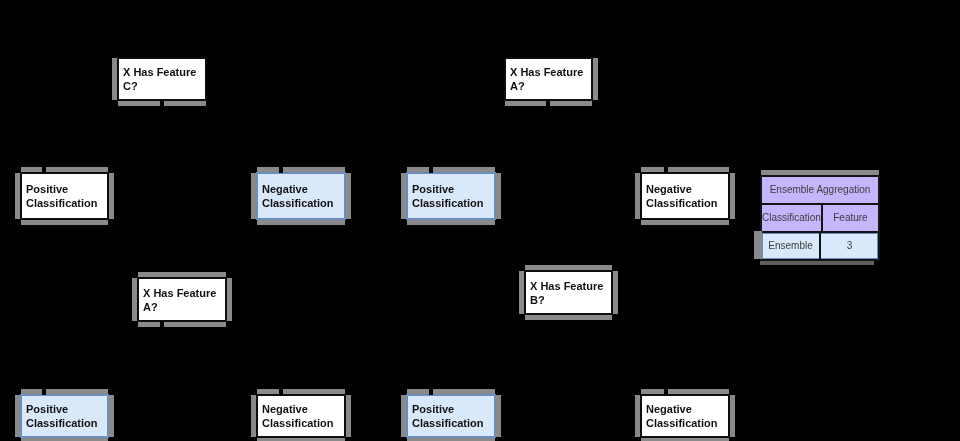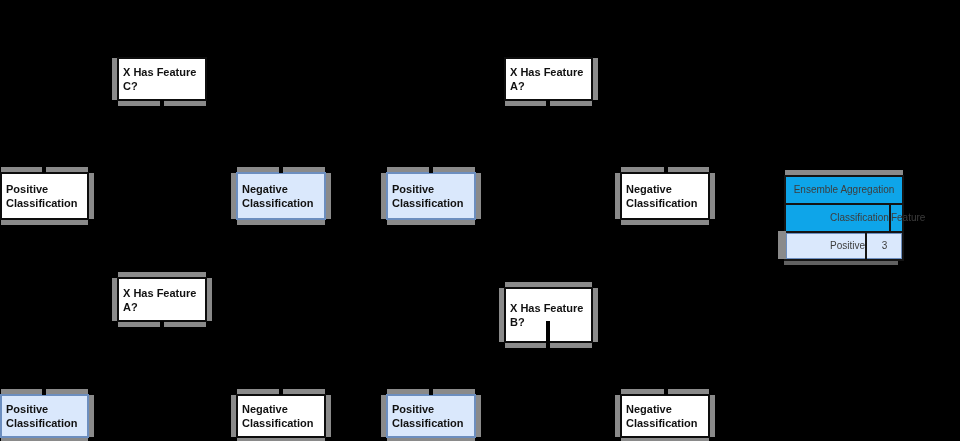--- a/index.html
+++ b/index.html
@@ -17,33 +17,33 @@
   }
   .node{
     position:absolute;display:flex;align-items:center;justify-content:center;
     text-align:left;background:var(--node-fill);
     border:2px solid var(--node-border);box-sizing:border-box;
     font-size:11px;font-weight:bold;color:var(--txt);line-height:14px;
     padding:2px 4px;
   }
   .node.hl{background:var(--hl-fill);border-color:var(--hl-border);}
   
-  .sh-all{box-shadow:0 -6px 0 -1px var(--sh),0 6px 0 -1px var(--sh),-6px 0 0 -1px var(--sh),6px 0 0 -1px var(--sh);}
+  .sh-all{box-shadow:0 -6px 0 -1px var(--sh),0 6px 0 -1px var(--sh),-6px 0 0 -1px var(--sh),6px 0 0 -1px var(--sh);margin-left:20px;}
   .sh-bl{box-shadow:0 6px 0 -1px var(--sh),-6px 0 0 -1px var(--sh);}
   .sh-br{box-shadow:0 6px 0 -1px var(--sh),6px 0 0 -1px var(--sh);}
   svg.wires{position:absolute;left:0;top:0;pointer-events:none;}
 
   
   .agg{
-    position:absolute;left:784px;top:175px;width:120px;background:#0ea5e9;
+    position:absolute;left:760px;top:175px;width:120px;background:#c4b5fd;
     border:2px solid #141414;box-sizing:border-box;color:#3d3d3d;
     font-size:10px;box-shadow:0 -6px 0 -1px var(--sh),-3px 7px 0 -3px #616161;
   }
   .agg .t-title{height:26px;line-height:26px;text-align:center;border-bottom:2px solid #141414;}
-  .agg .t-row{display:flex;height:26px;line-height:26px;padding-left:44px;}
+  .agg .t-row{display:flex;height:26px;line-height:26px;}
   .agg .t-row + .t-row{border-top:2px solid #141414;}
   .agg .t-cell{flex:1;text-align:center;}
   .agg .t-cell:first-child{border-right:2px solid #141414;}
   .agg .t-row.hl{
     background:var(--hl-fill);
     box-shadow:-8px 0 0 var(--sh), inset 0 0 0 1px var(--hl-border);
   }
 </style>
 </head>
 <body>
@@ -55,21 +55,21 @@
   <div class="node hl sh-all" style="left:236px;top:172px;width:90px;height:48px">Negative Classification</div>
 
   <div class="node sh-br" style="left:504px;top:57px;width:89px;height:44px">X Has Feature A?</div>
   <div class="node hl sh-all" style="left:386px;top:172px;width:90px;height:48px">Positive Classification</div>
   <div class="node sh-all" style="left:620px;top:172px;width:90px;height:48px">Negative Classification</div>
 
   <div class="node sh-all" style="left:117px;top:277px;width:90px;height:45px">X Has Feature A?</div>
   <div class="node hl sh-all" style="left:0px;top:394px;width:89px;height:44px">Positive Classification</div>
   <div class="node sh-all" style="left:236px;top:394px;width:90px;height:44px">Negative Classification</div>
 
-  <div class="node sh-all" style="left:504px;top:287px;width:89px;height:56px">X Has Feature B?</div>
+  <div class="node sh-all" style="left:504px;top:270px;width:89px;height:45px">X Has Feature B?</div>
   <div class="node hl sh-all" style="left:386px;top:394px;width:90px;height:44px">Positive Classification</div>
   <div class="node sh-all" style="left:620px;top:394px;width:90px;height:44px">Negative Classification</div>
 
   <svg class="wires" width="960" height="441">
 
     <path d="M162 100 V137 H44 V173 M162 137 H281 V173" stroke="#000" stroke-width="4" fill="none"></path>
 
     <path d="M548 100 V137 H431 V173 M548 137 H666 V173" stroke="#000" stroke-width="4" fill="none"></path>
 
     <path d="M162 321 V358 H44 V395 M162 358 H281 V395" stroke="#000" stroke-width="4" fill="none"></path>
@@ -77,18 +77,18 @@
     <path d="M548 321 V358 H431 V395 M548 358 H666 V395" stroke="#000" stroke-width="4" fill="none"></path>
   </svg>
 
   <div class="agg">
     <div class="t-title">Ensemble Aggregation</div>
     <div class="t-row">
       <div class="t-cell">Classification</div>
       <div class="t-cell">Feature</div>
     </div>
     <div class="t-row hl">
-      <div class="t-cell">Positive</div>
+      <div class="t-cell">Ensemble</div>
       <div class="t-cell">3</div>
     </div>
   </div>
 
 </div>
 
 </body></html>

